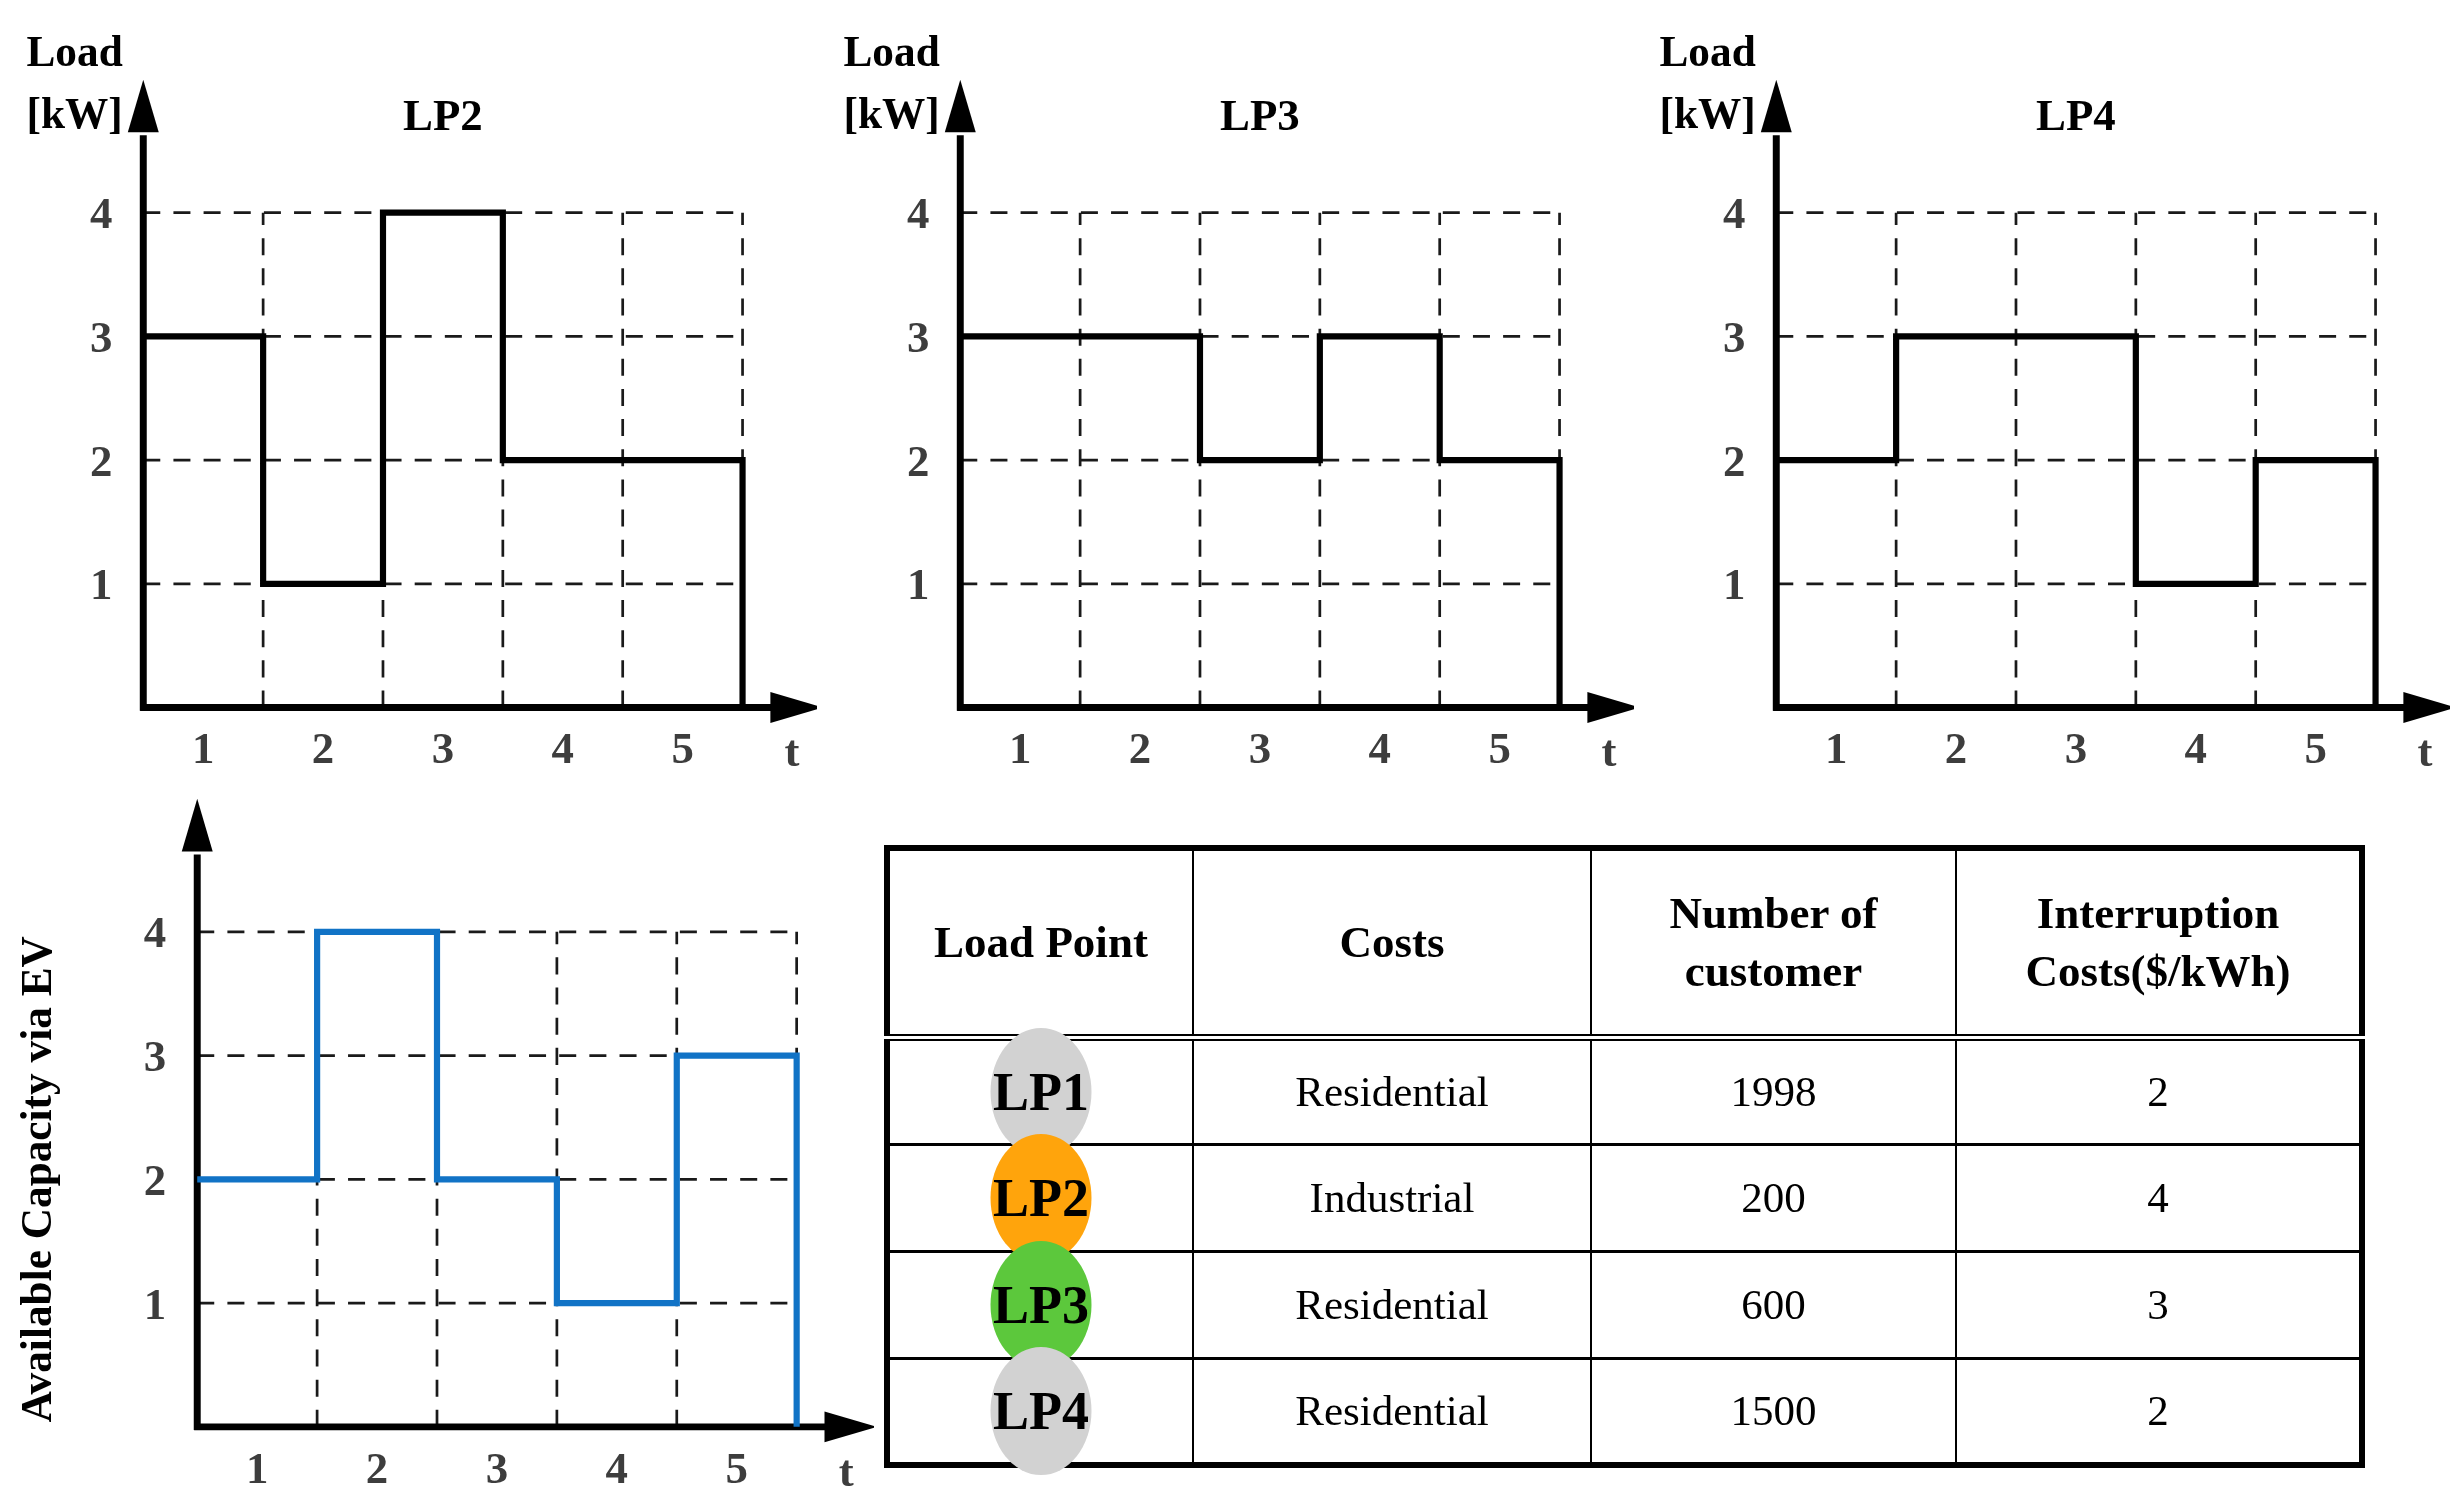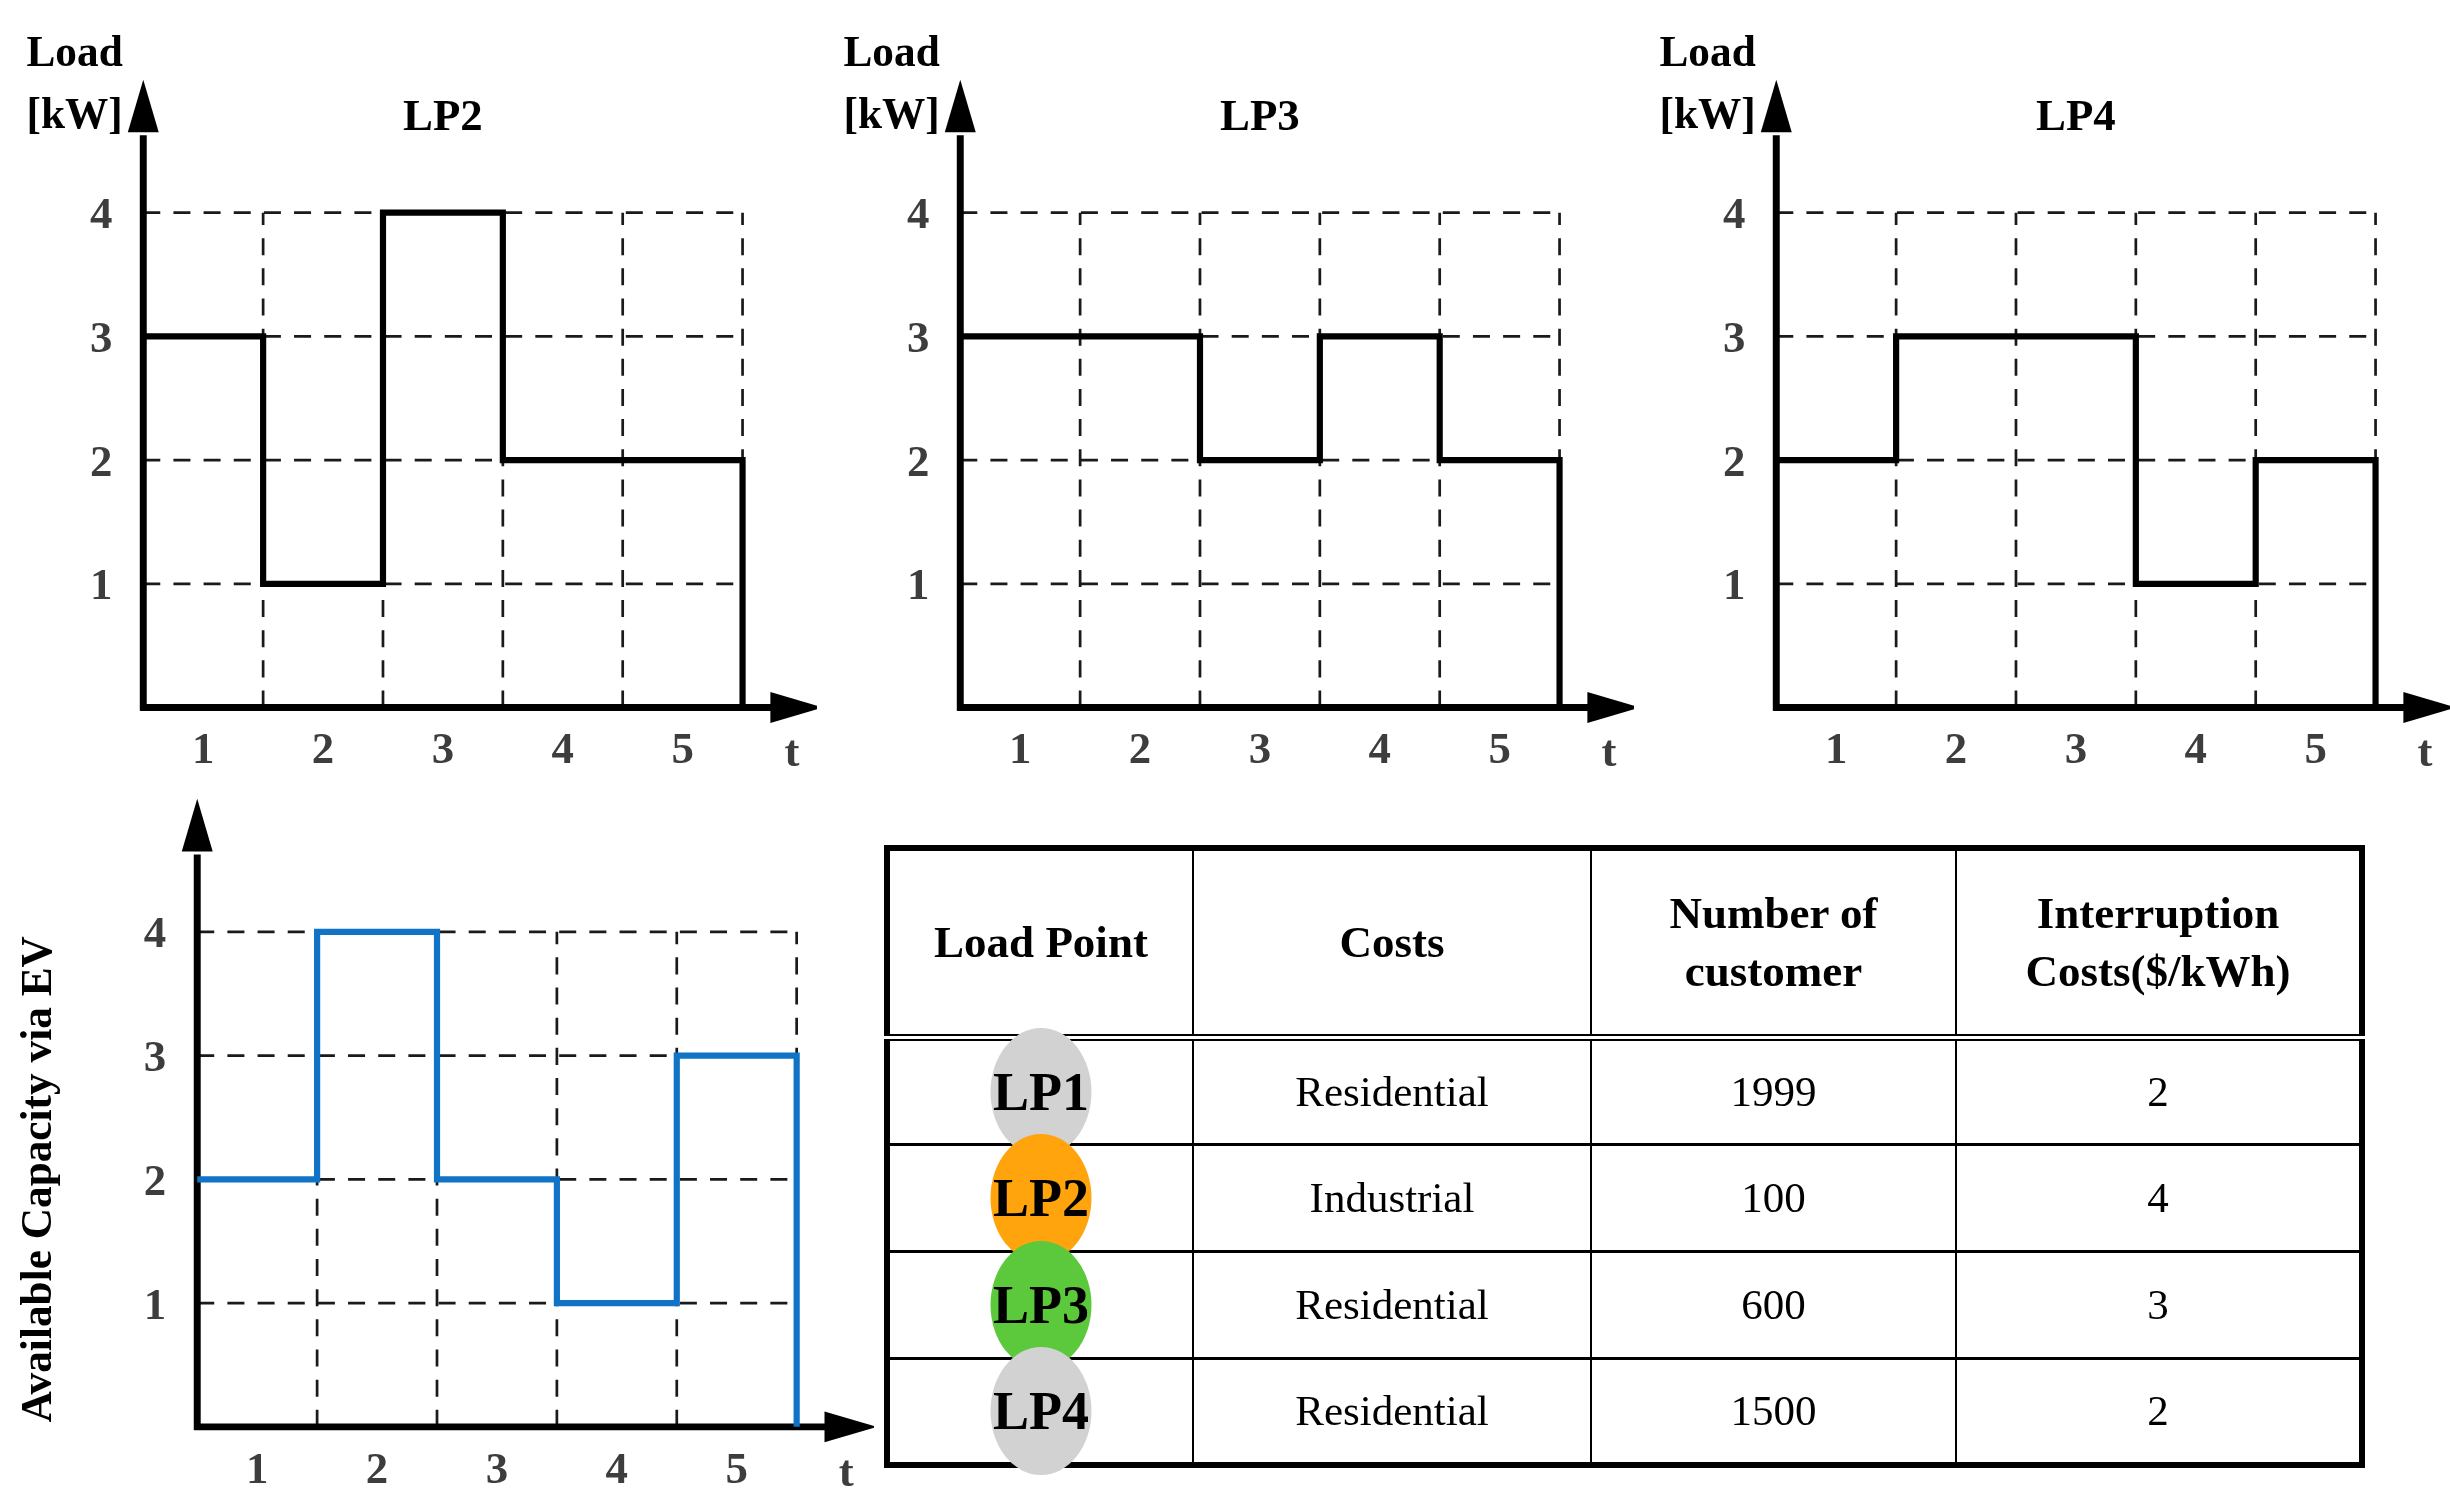--- a/index.html
+++ b/index.html
@@ -226,29 +226,29 @@
           <th class="col-num"><span class="hwrap">Number of customer</span></th>
           <th class="col-cost"><span class="hwrap">Interruption Costs($/kWh)</span></th>
         </tr>
       </thead>
       <tbody>
         <tr>
           <td class="lp-cell">
               <span class="badge" style="background-color: rgb(210, 210, 210);">LP1</span>
             </td>
           <td>Residential</td>
-          <td>1999</td>
+          <td>1998</td>
           <td>2</td>
         </tr>
         <tr>
           <td class="lp-cell">
               <span class="badge" style="background-color: rgb(255, 164, 12);">LP2</span>
             </td>
           <td>Industrial</td>
-          <td>100</td>
+          <td>200</td>
           <td>4</td>
         </tr>
         <tr>
           <td class="lp-cell">
               <span class="badge" style="background-color: rgb(92, 200, 60);">LP3</span>
             </td>
           <td>Residential</td>
           <td>600</td>
           <td>3</td>
         </tr>

